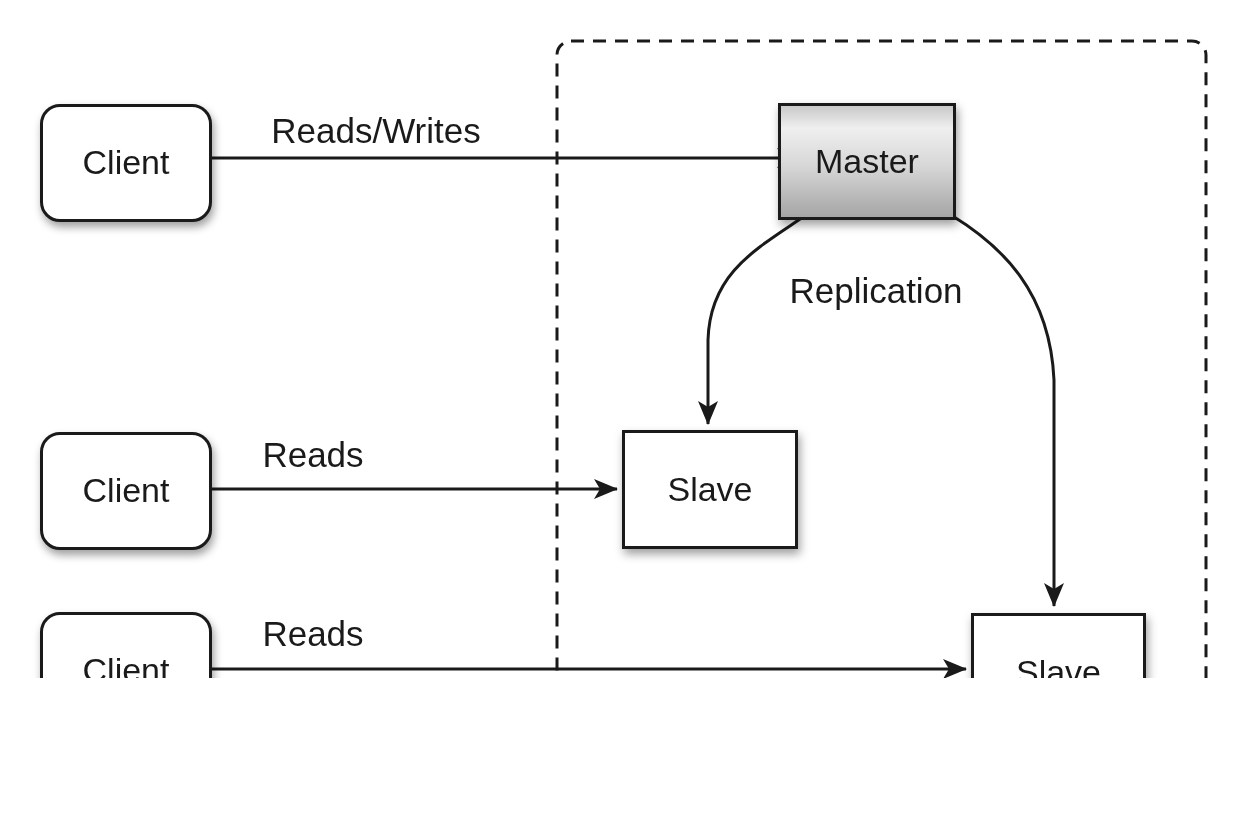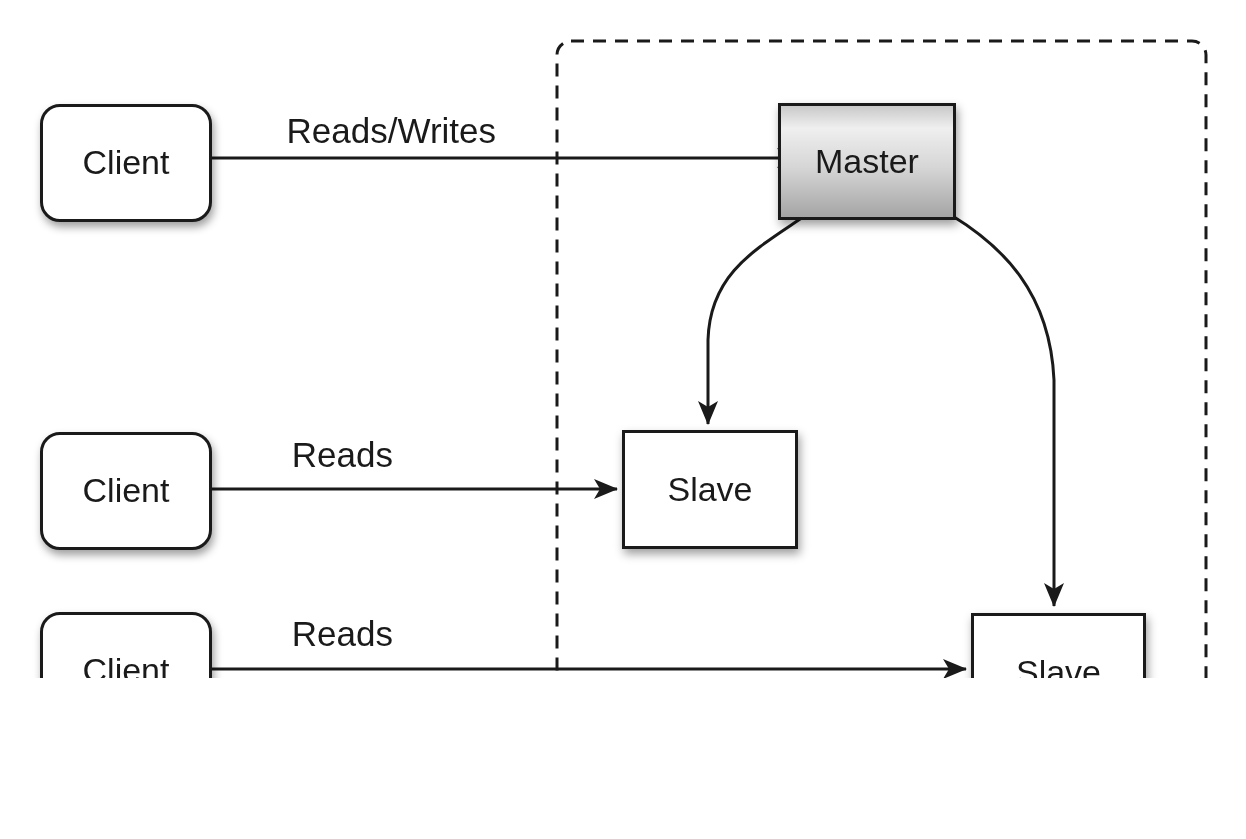--- a/index.html
+++ b/index.html
@@ -32,21 +32,21 @@
     box-shadow:2px 5px 9px rgba(0,0,0,0.38);
   }
   .node .lbl{transform:translateY(-1px);}
   .client{border-radius:20px;}
   .master{
     background:linear-gradient(180deg,var(--m-top) 0%,var(--m-hi) 20%,var(--m-mid) 55%,var(--m-bot) 100%);
   }
   .edge-label{
     position:absolute;z-index:2;
     font-size:35px;line-height:1.1;
-    text-align:right;
+    text-align:center;
     white-space:nowrap;
   }
 </style>
 </head>
 <body>
 
 <div class="canvas">
 
   <svg class="wires" viewBox="0 0 1246 839">
     <defs>
@@ -91,14 +91,15 @@
   <div class="node slave" style="left:971px;top:613px;width:169px;height:113px;">
     <span class="lbl">Slave</span>
   </div>
 
   <div class="edge-label" style="left:256px;top:112px;width:240px;">Reads/Writes</div>
 
   <div class="edge-label" style="left:233px;top:436px;width:160px;">Reads</div>
 
   <div class="edge-label" style="left:233px;top:615px;width:160px;">Reads</div>
 
+  <div class="edge-label" style="left:756px;top:272px;width:240px;">Replication</div>
 
 </div>
 
 </body></html>

